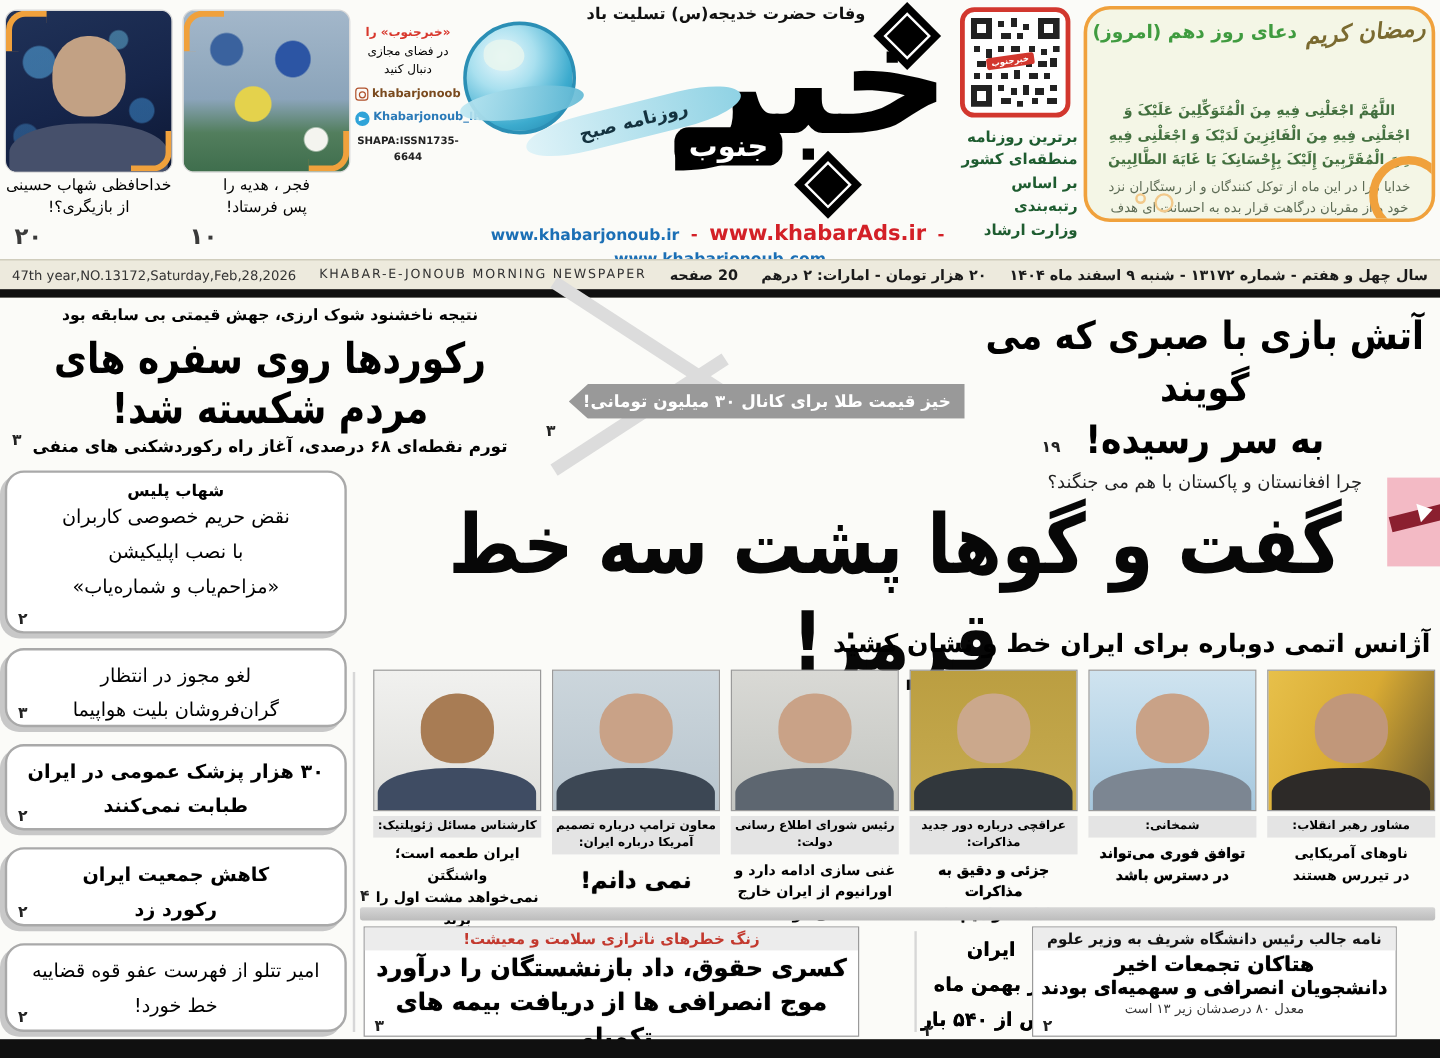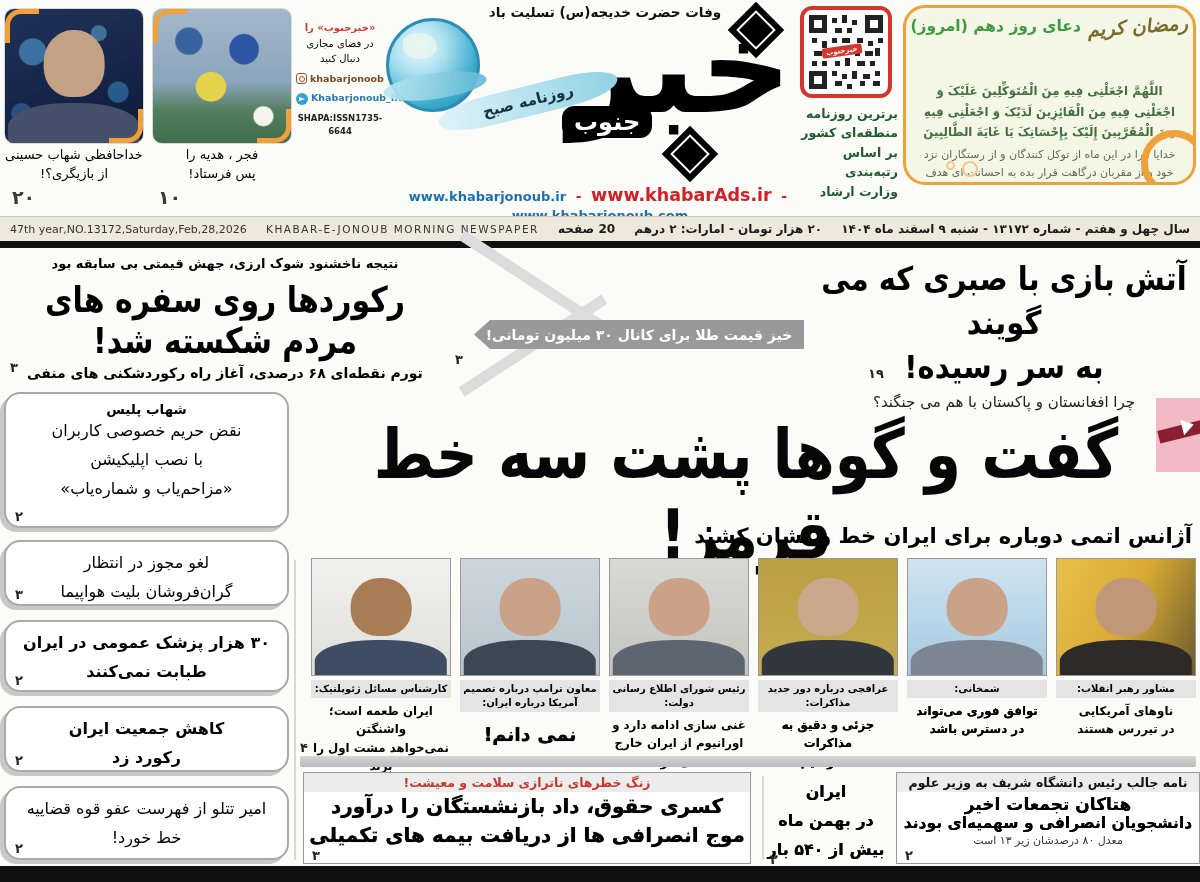--- a/index.html
+++ b/index.html
@@ -153,28 +153,28 @@
   .sbox .b.bold { font-weight:bold; }
   .sbox .pg { position:absolute; left:9px; bottom:2px; }
   .sb1 { top:392px; height:136px; } .sb2 { top:540px; height:66px; } .sb3 { top:620px; height:72px; }
   .sb4 { top:706px; height:66px; } .sb5 { top:786px; height:74px; }
   .vdiv { position:absolute; background:#d7d7d7; width:2px; }
   .vd-main { left:294px; top:560px; height:300px; }
   .vd-quake { left:762px; top:776px; height:84px; }
 
   
   .bbox { position:absolute; border:1.5px solid #9a9a9a; background:#fff; text-align:center; }
-  .pension { left:303px; top:772px; width:448px; height:92px; }
+  .pension { left:303px; top:772px; width:413px; height:92px; }
   .bbox .band { background:#ececec; font-size:12.5px; font-weight:bold; padding:2px; }
   .pension .band { color:#c3392e; }
   .pension .l { font-size:20px; font-weight:bold; line-height:1.45; text-shadow:0 0 .7px #000; }
   .bbox .pg { position:absolute; left:8px; bottom:0; }
   .quake { position:absolute; left:766px; top:778px; width:120px; text-align:center; font-size:16px; font-weight:bold; line-height:1.8; text-shadow:0 0 .5px #000; }
   .pg-quake { position:absolute; left:770px; top:852px; }
-  .sharif { left:896px; top:772px; width:304px; height:92px; }
+  .sharif { left:860px; top:772px; width:304px; height:92px; }
   .sharif .band { color:#111; }
   .sharif .l1 { font-size:17px; font-weight:bold; margin-top:2px; text-shadow:0 0 .6px #000; }
   .sharif .l2 { font-size:15.5px; font-weight:bold; text-shadow:0 0 .6px #000; }
   .sharif .sub { font-size:11px; color:#333; margin-top:2px; }
   .bottombar { position:absolute; left:0; top:866px; width:1200px; height:16px; background:#101010; }
 </style>
 </head>
 <body>
 
 <div class="page">

